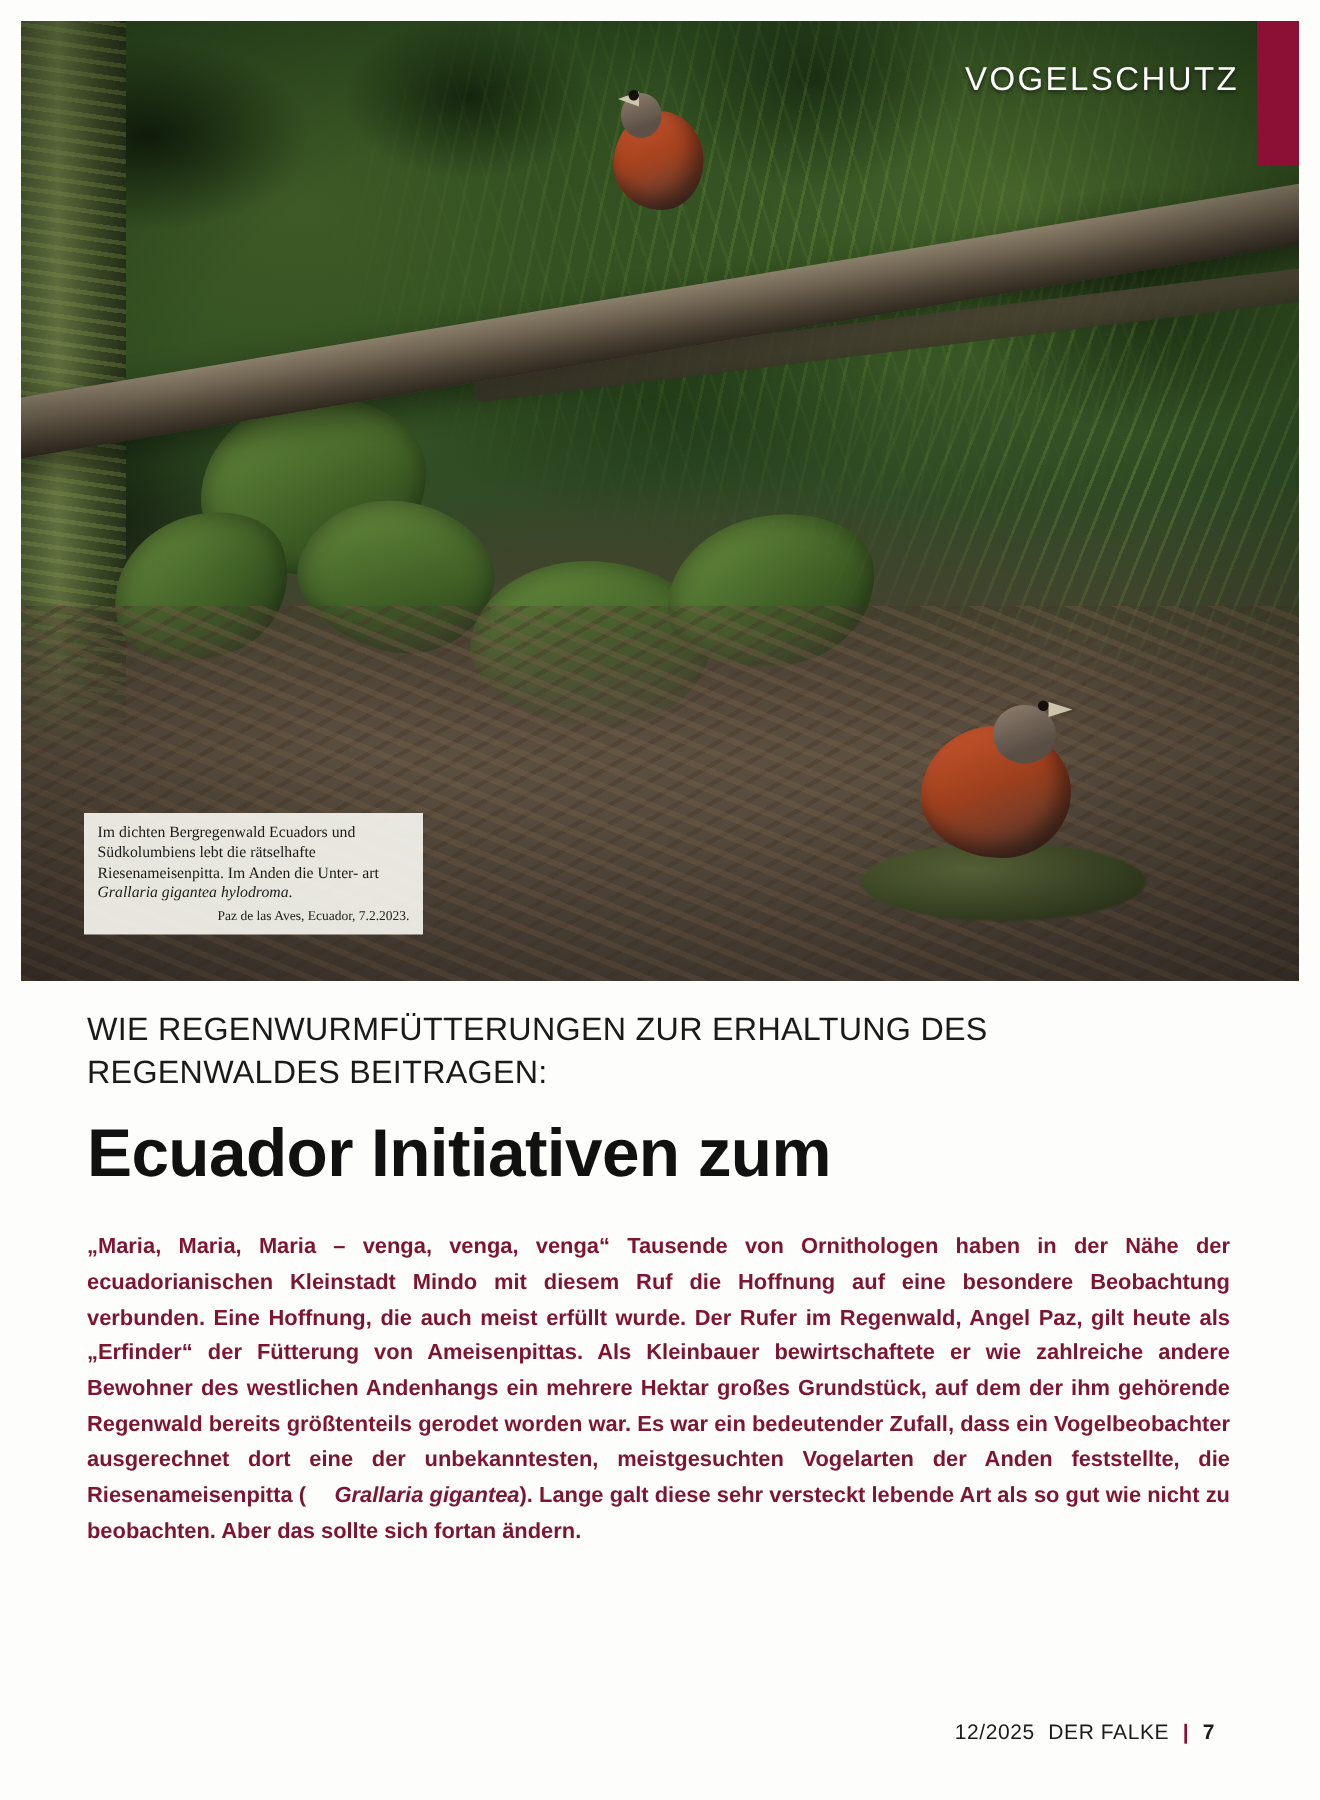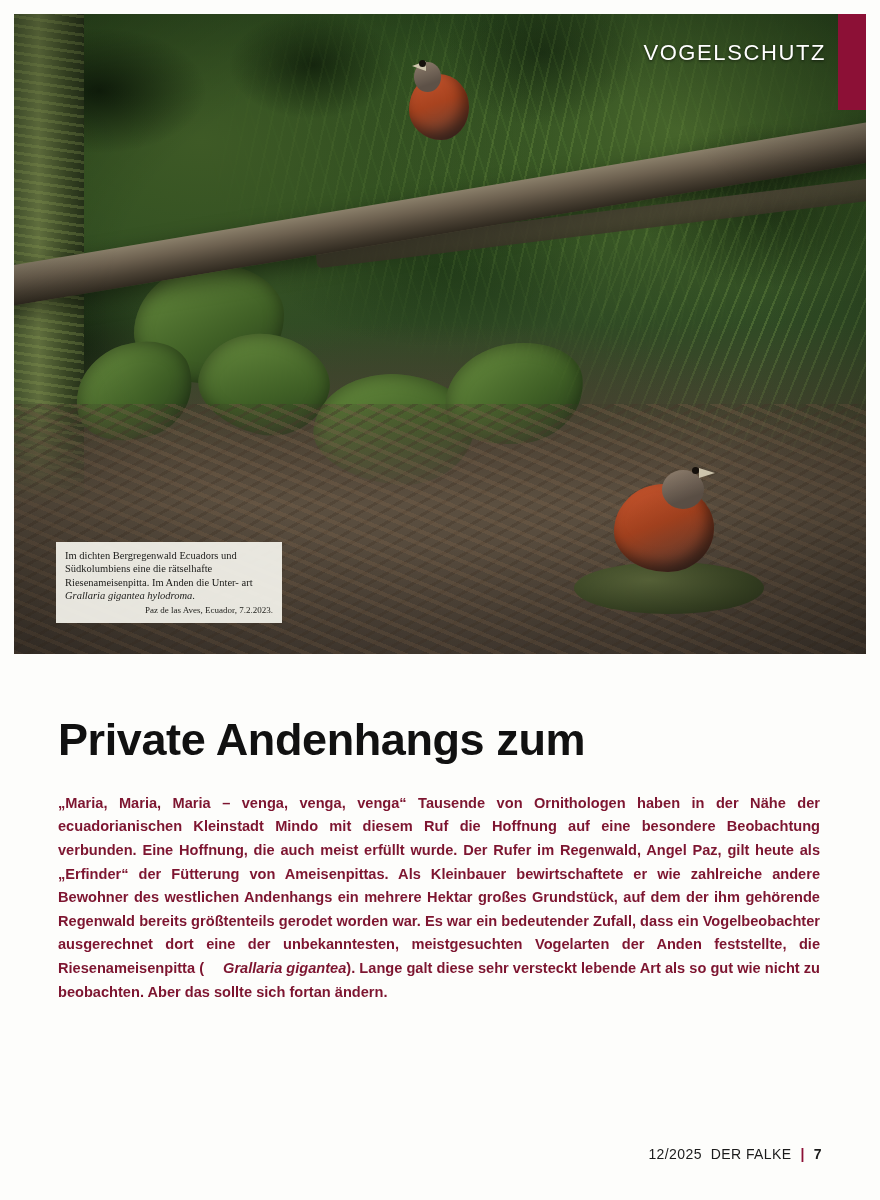--- a/index.html
+++ b/index.html
@@ -244,21 +244,21 @@
     color: #7d1530;
     font-weight: bold;
     text-align: justify;
     margin: 0;
   }
   .lead em { font-style: italic; padding-left: 19px; }
 
   
   .footer {
     position: absolute;
-    right: 58px;
+    right: 70px;
     bottom: 38px;
     font-size: 14px;
     color: #1b1b1b;
     display: flex;
     align-items: center;
     gap: 9px;
     letter-spacing: .4px;
   }
   .footer .sep { color: #8c1036; font-weight: bold; }
   .footer .pageno { font-weight: bold; }
@@ -303,37 +303,38 @@
       <div class="head">
         <div class="beak"></div>
         <div class="eye"></div>
       </div>
     </div>
 
     <div class="layer vignette"></div>
 
     <div class="caption">
       <span>Im dichten Bergregenwald Ecuadors</span>
-      <span>und Südkolumbiens eine die rätselhafte</span>
+      <span>und Südkolumbiens lebt die rätselhafte</span>
       <span>Riesenameisenpitta. Im Anden die Unter-</span>
       <span>art </span><em>Grallaria gigantea hylodroma</em><span>.</span>
       <span class="credit">Paz de las Aves, Ecuador, 7.2.2023.</span>
     </div>
   </div>
 
   <div class="section-tab"></div>
   <div class="section-label">VOGELSCHUTZ</div>
 
   <div class="content">
     <div class="kicker">
-      <br>
+      <span>WIE REGENWURMFÜTTERUNGEN ZUR ERHALTUNG DES</span><br>
+      <span>REGENWALDES BEITRAGEN:</span>
     </div>
 
     <h1 class="headline">
-      <span>Private Andenhangs zum</span><br>
+      <span>Ecuador Initiativen zum</span><br>
     </h1>
 
     <p class="lead"><span>„Maria, Maria, Maria – venga, venga, venga“ Tausende von Ornithologen haben in der Nähe der ecuadorianischen Kleinstadt Mindo mit diesem Ruf die Hoffnung auf eine besondere Beobachtung verbunden. Eine Hoffnung, die auch meist erfüllt wurde. Der Rufer im Regenwald, Angel Paz, gilt heute als „Erfinder“ der Fütterung von Ameisenpittas. Als Kleinbauer bewirtschaftete er wie zahlreiche andere Bewohner des westlichen Andenhangs ein mehrere Hektar großes Grundstück, auf dem der ihm gehörende Regenwald bereits größtenteils gerodet worden war. Es war ein bedeutender Zufall, dass ein Vogelbeobachter ausgerechnet dort eine der unbekanntesten, meistgesuchten Vogelarten der Anden feststellte, die Riesenameisenpitta (</span><em>Grallaria gigantea</em><span>). Lange galt diese sehr versteckt lebende Art als so gut wie nicht zu beobachten. Aber das sollte sich fortan ändern.</span></p>
   </div>
 
   <div class="footer">
     <span>12/2025</span>
     <span>DER FALKE</span>
     <span class="sep">|</span>
     <span class="pageno">7</span>

